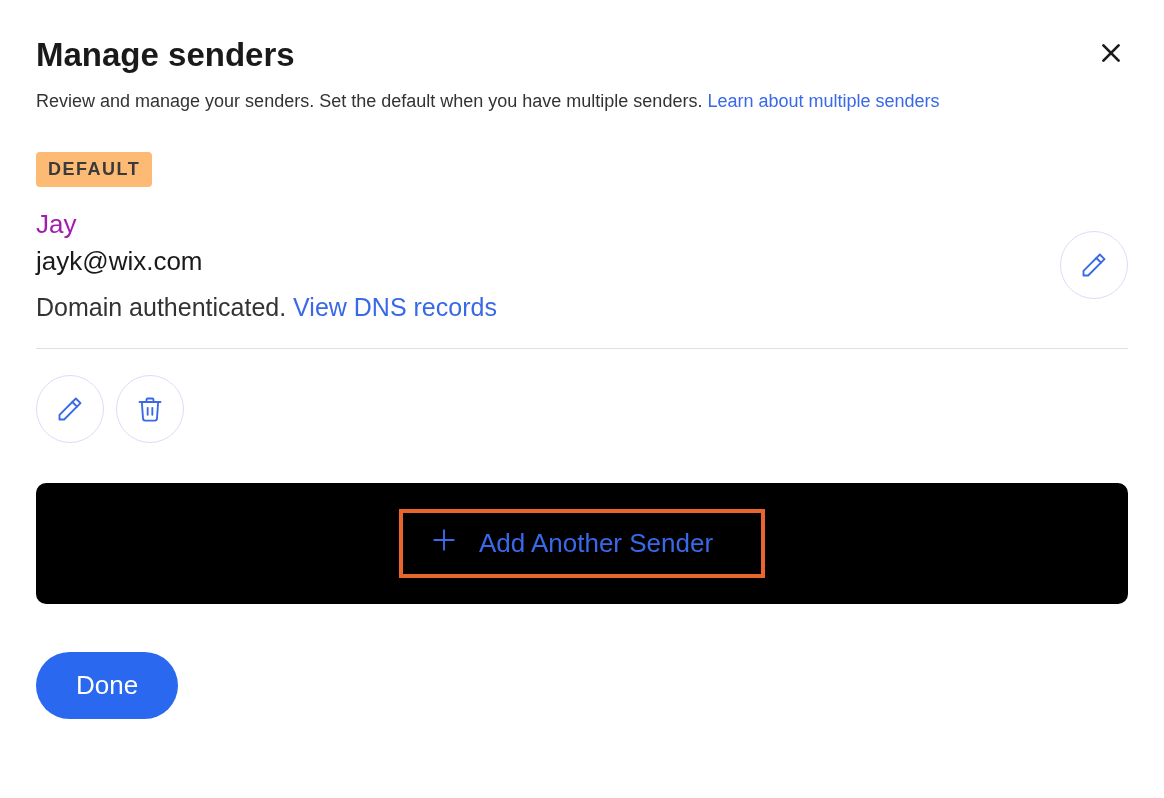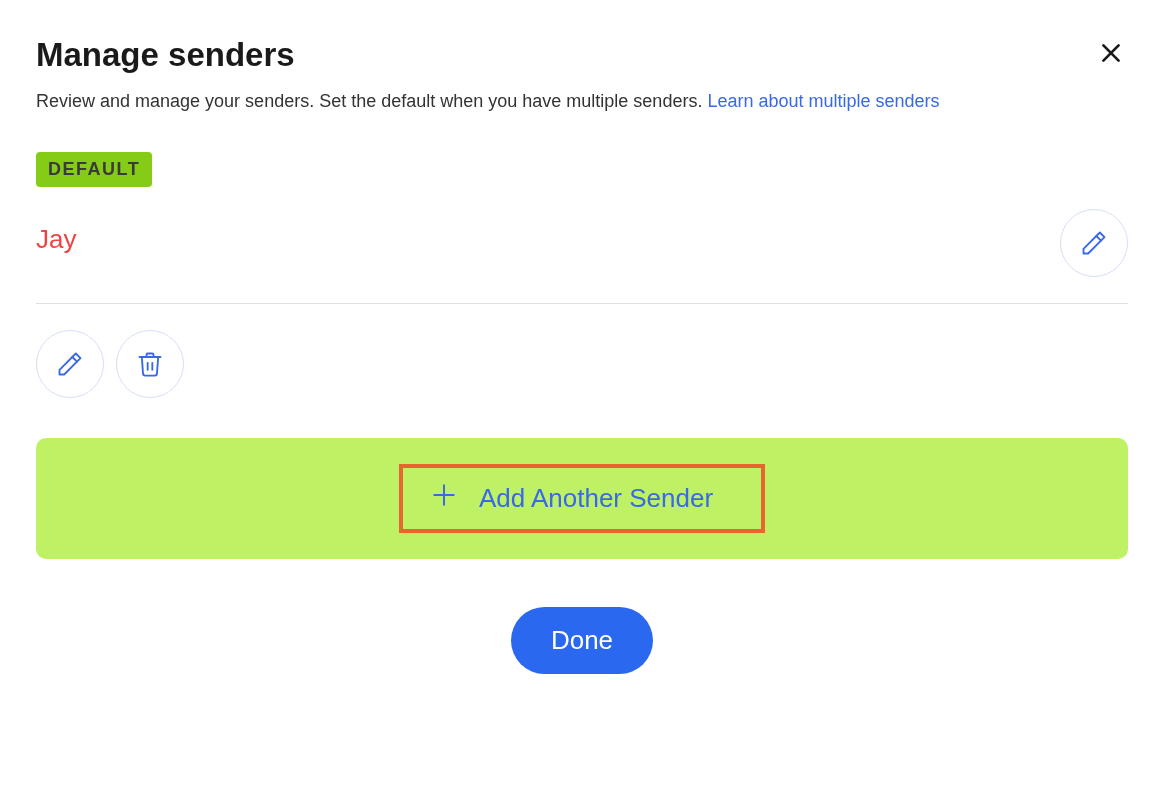--- a/index.html
+++ b/index.html
@@ -40,42 +40,42 @@
       margin-bottom: 36px;
       max-width: 1000px;
     }
     .link {
       color: #3968e8;
       text-decoration: none;
       cursor: pointer;
     }
     .default-badge {
       display: inline-block;
-      background: #84cc16;
+      background: #fdba74;
       color: #3a3a3a;
       font-size: 18px;
       font-weight: 700;
       letter-spacing: 1.5px;
       padding: 7px 12px;
       border-radius: 4px;
       margin-bottom: 22px;
     }
     .sender-row {
       display: flex;
       justify-content: space-between;
       align-items: center;
       padding-bottom: 26px;
     }
     .sender-row.with-border {
       border-bottom: 1px solid #e0e0e0;
       margin-bottom: 26px;
     }
     .sender-info .name {
       font-size: 26px;
-      color: #ef4444;
+      color: #a21caf;
       margin-bottom: 6px;
     }
     .sender-info .email {
       font-size: 26px;
       color: #1a1a1a;
       margin-bottom: 16px;
     }
     .sender-info .status {
       font-size: 25px;
       color: #333;
@@ -90,21 +90,21 @@
       border-radius: 50%;
       border: 1px solid #d6e0f5;
       background: #fff;
       cursor: pointer;
       display: flex;
       align-items: center;
       justify-content: center;
       color: #3968e8;
     }
     .add-sender-bar {
-      background: #bef264;
+      background: #000000;
       border-radius: 10px;
       padding: 26px;
       display: flex;
       align-items: center;
       justify-content: center;
       margin-top: 14px;
       margin-bottom: 48px;
     }
     .add-sender-btn {
       border: 4px solid #e8652e;
@@ -112,21 +112,21 @@
       display: flex;
       align-items: center;
       gap: 22px;
       padding: 14px 48px 14px 28px;
       cursor: pointer;
       color: #3968e8;
       font-size: 26px;
     }
     .footer {
       display: flex;
-      justify-content: center;
+      justify-content: flex-start;
     }
     .done-btn {
       background: #2968ef;
       color: #fff;
       border: none;
       font-size: 26px;
       font-weight: 500;
       padding: 18px 40px;
       border-radius: 36px;
       cursor: pointer;
@@ -149,20 +149,24 @@
 
 <p class="subtitle">
   <span>Review and manage your senders. Set the default when you have multiple senders. </span><a class="link">Learn about multiple senders</a>
 </p>
 
 <div class="default-badge">DEFAULT</div>
 
 <div class="sender-row with-border">
   <div class="sender-info">
     <div class="name">Jay</div>
+    <div class="email">jayk@wix.com</div>
+    <div class="status">
+      <span>Domain authenticated. </span><a class="link">View DNS records</a>
+    </div>
   </div>
   <div class="actions">
     <button class="icon-btn">
       <svg width="28" height="28" viewBox="0 0 24 24" fill="none" stroke="currentColor" stroke-width="1.6" stroke-linecap="round" stroke-linejoin="round">
         <path d="M17 3l4 4L7 21H3v-4L17 3z"></path>
         <line x1="14" y1="6" x2="18" y2="10"></line>
       </svg>
     </button>
   </div>
 </div>

